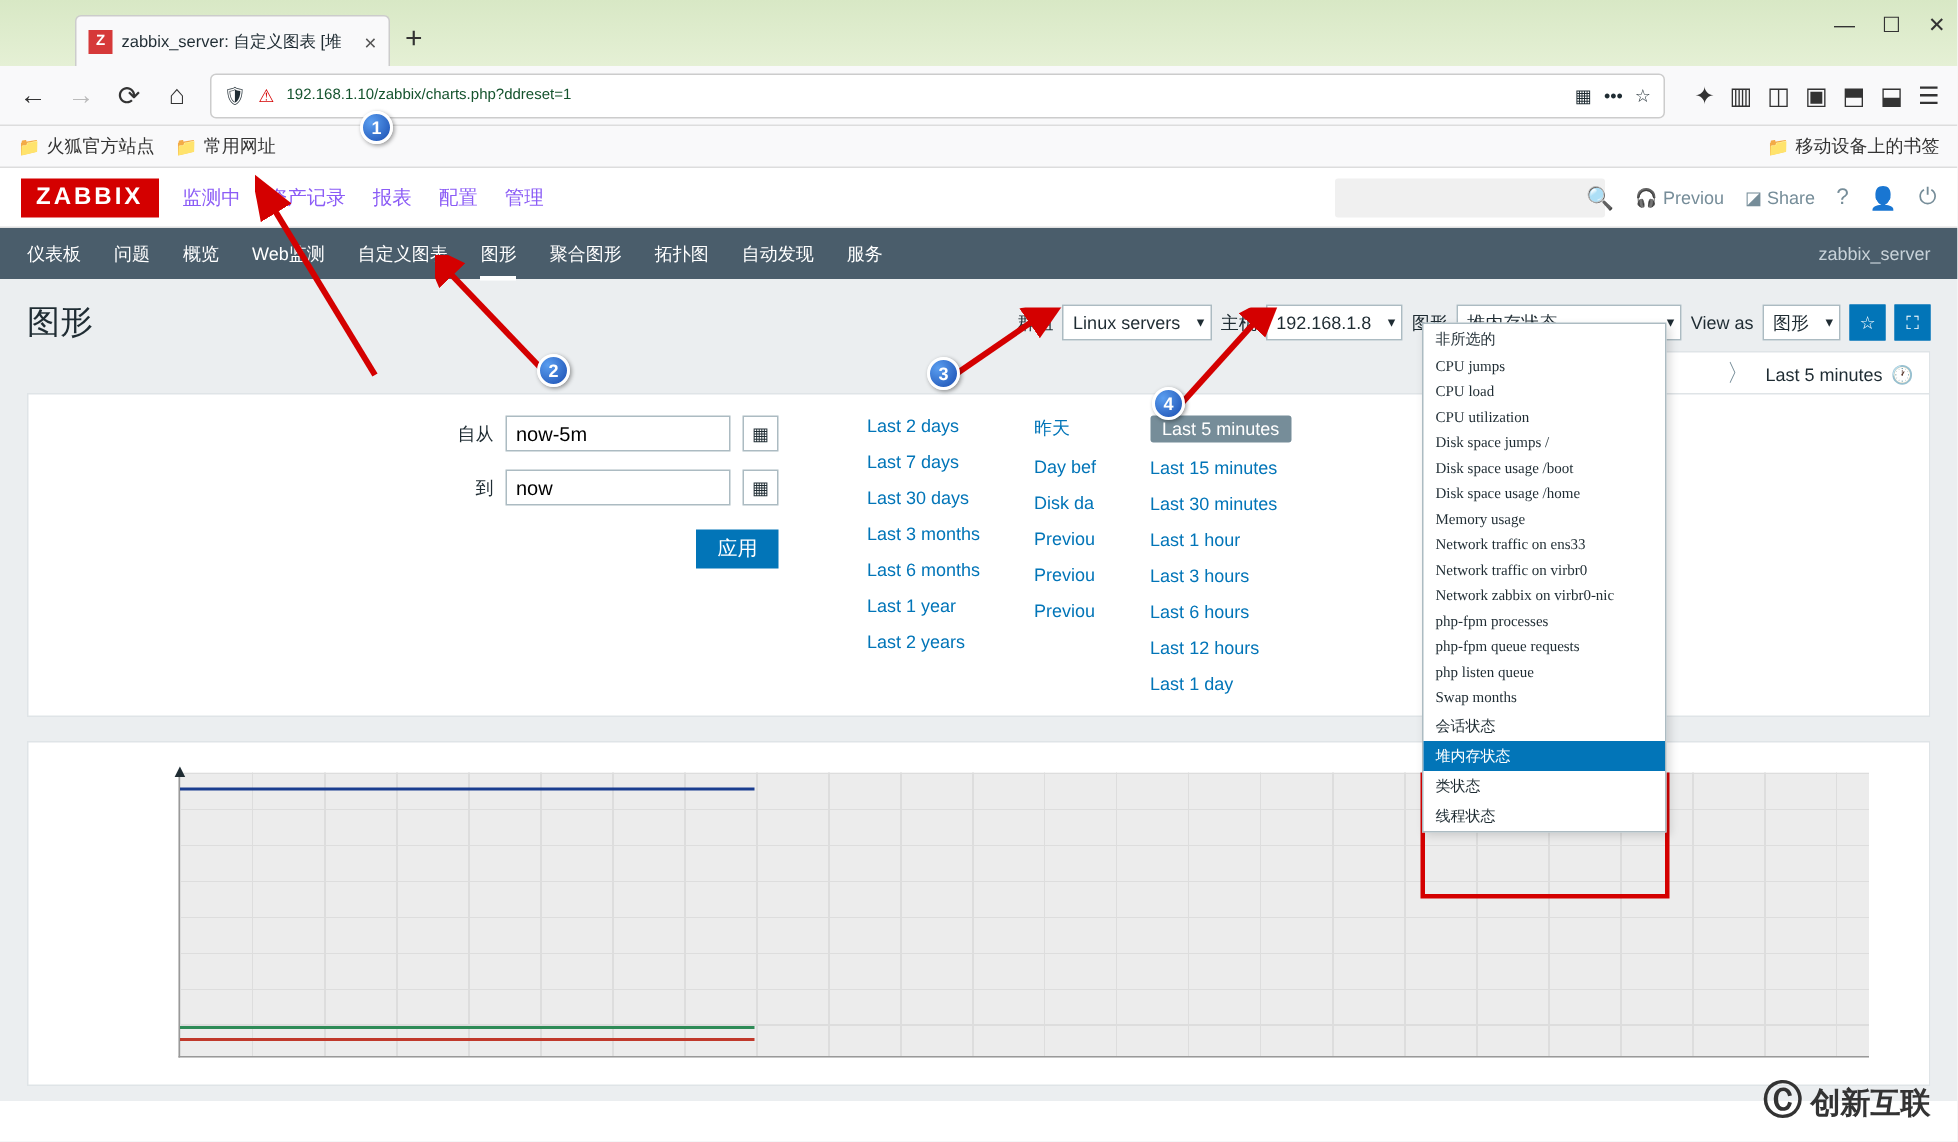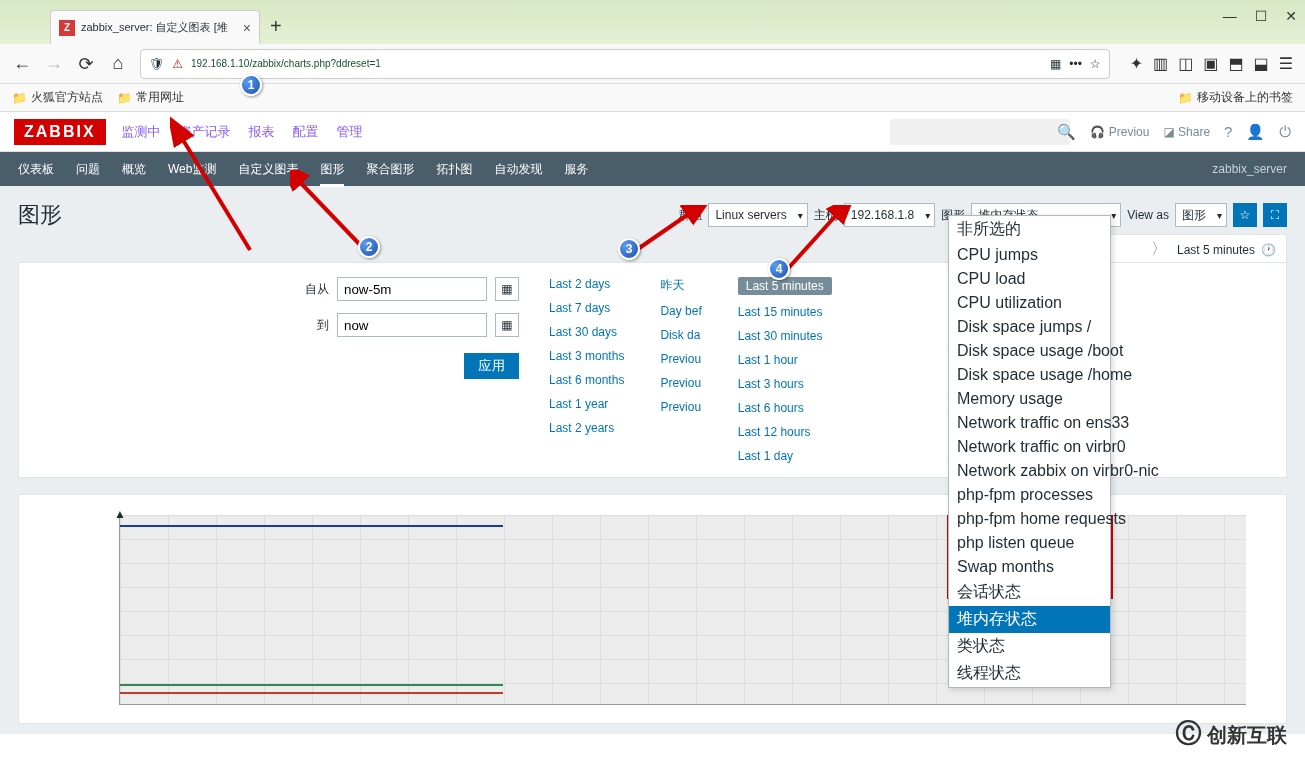--- a/index.html
+++ b/index.html
@@ -55,28 +55,28 @@
   .chev { color:#768d99; font-size:16px;}
   .last5 { color:#1f2c33; display:flex; align-items:center; gap:6px;}
   
   .from-to { display:flex; flex-direction:column; gap:12px; margin-left:260px;}
   .ft-row { display:flex; align-items:center; gap:8px;}
   .ft-lbl { width:30px; text-align:right; color:#1f2c33;}
   .ft-input { width:150px; height:24px; border:1px solid #acbbc2; padding:0 6px;}
   .cal { width:24px; height:24px; border:1px solid #acbbc2; display:flex; align-items:center; justify-content:center; font-size:12px;}
   .apply { background:#0275b8; color:#fff; border:none; height:26px; padding:0 14px; margin-top:4px; align-self:flex-end;}
   
-  .presets { display:flex; gap:36px;}
+  .presets { display:flex; gap:36px;margin-left:29px;}
   .preset-col { display:flex; flex-direction:column; gap:10px;}
   .preset-col a { color:#0275b8; text-decoration:none; white-space:nowrap;}
   .preset-col a.sel-preset { background:#768d99; color:#fff; padding:2px 8px; border-radius:2px;}
   
   
   .dropdown { position:absolute; top:215px; left:948px; width:163px; background:#fff; border:1px solid #acbbc2; z-index:50; box-shadow:2px 2px 6px rgba(0,0,0,0.15);}
-  .dropdown .opt { padding:3px 8px; font-size:16px; color:#1f2c33; white-space:nowrap;}
+  .dropdown .opt { padding:3px 8px; font-size:10px; color:#1f2c33; white-space:nowrap;font-family:Liberation Serif, serif;}
   .dropdown .opt.hl { background:#0275b8; color:#fff;}
   .dd-highlight-box { position:absolute; border:3px solid #d40000; pointer-events:none;}
   
   
   .badge { position:absolute; width:22px; height:22px; border-radius:50%; background:radial-gradient(circle at 30% 30%, #5a9ef0, #1a4db0); color:#fff; font-weight:bold; font-size:12px; display:flex; align-items:center; justify-content:center; border:2px solid #fff; box-shadow:1px 1px 3px rgba(0,0,0,0.4); z-index:60;}
   .arrow { position:absolute; z-index:55;}
   
   
   .chart-wrap { background:#fff; margin-top:16px; padding:20px 40px 10px 100px; border:1px solid #dfe4e7; height:230px; position:relative;}
   .chart-grid { width:100%; height:190px; background:#ececec; position:relative; border-left:1px solid #999; border-bottom:1px solid #999;
@@ -272,21 +272,21 @@
     <div class="opt">CPU load</div>
     <div class="opt">CPU utilization</div>
     <div class="opt">Disk space jumps /</div>
     <div class="opt">Disk space usage /boot</div>
     <div class="opt">Disk space usage /home</div>
     <div class="opt">Memory usage</div>
     <div class="opt">Network traffic on ens33</div>
     <div class="opt">Network traffic on virbr0</div>
     <div class="opt">Network zabbix on virbr0-nic</div>
     <div class="opt">php-fpm processes</div>
-    <div class="opt">php-fpm home requests</div>
+    <div class="opt">php-fpm queue requests</div>
     <div class="opt">php listen queue</div>
     <div class="opt">Swap months</div>
     <div class="opt">会话状态</div>
     <div class="opt hl">堆内存状态</div>
     <div class="opt">类状态</div>
     <div class="opt">线程状态</div>
   </div>
 <div class="dd-highlight-box" style="top:515px; left:947px; width:166px; height:84px;"></div>
 
 <svg class="arrow" style="top:90px; left:170px;" width="100" height="170">

